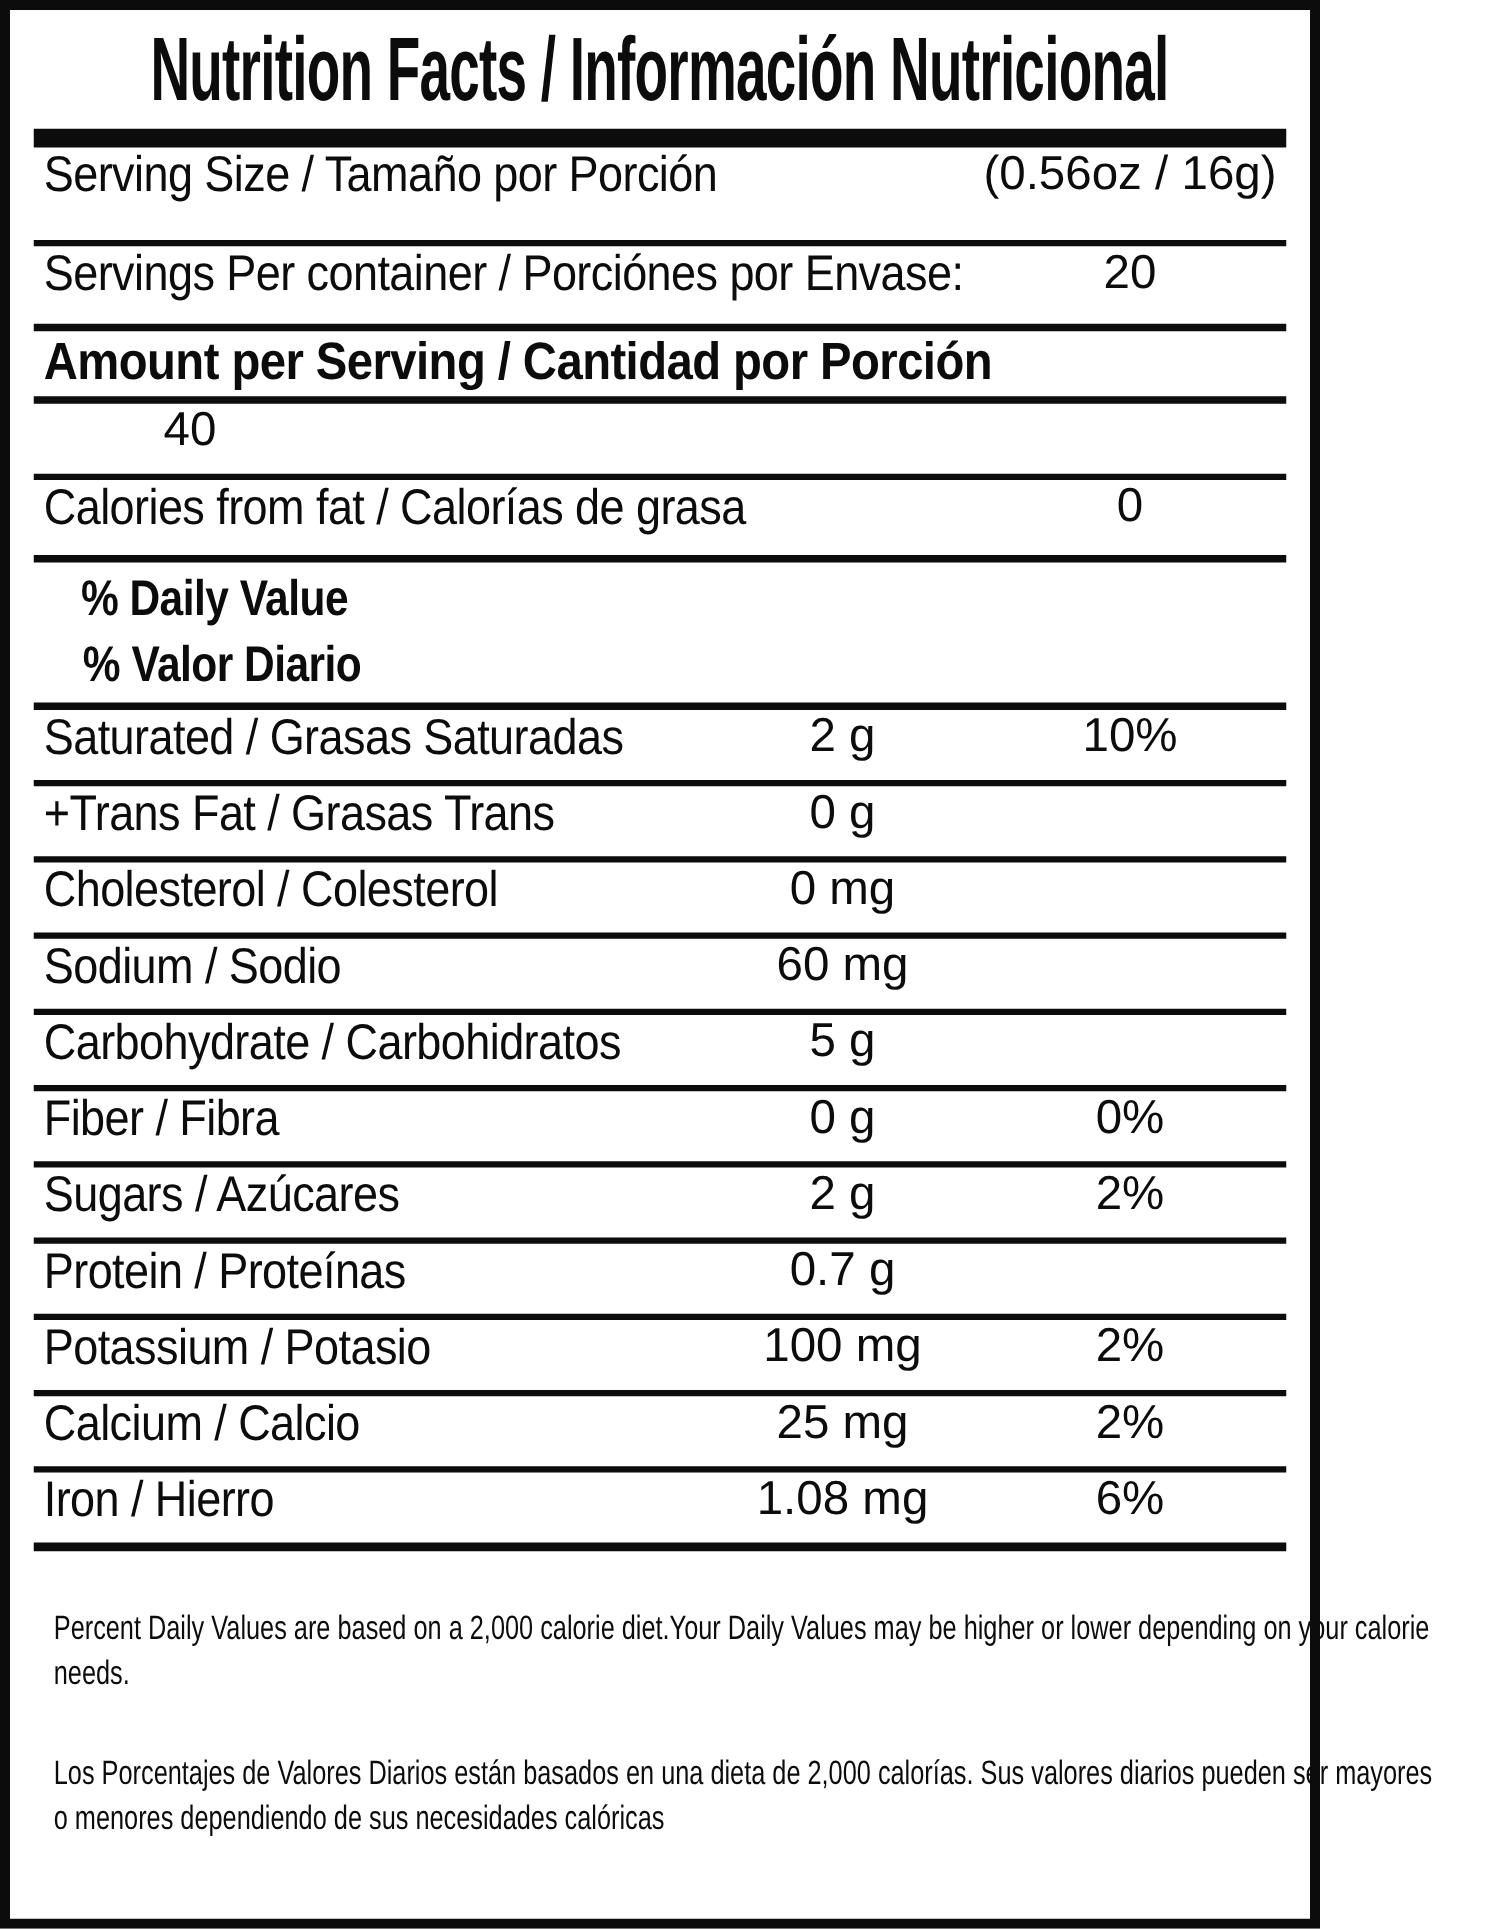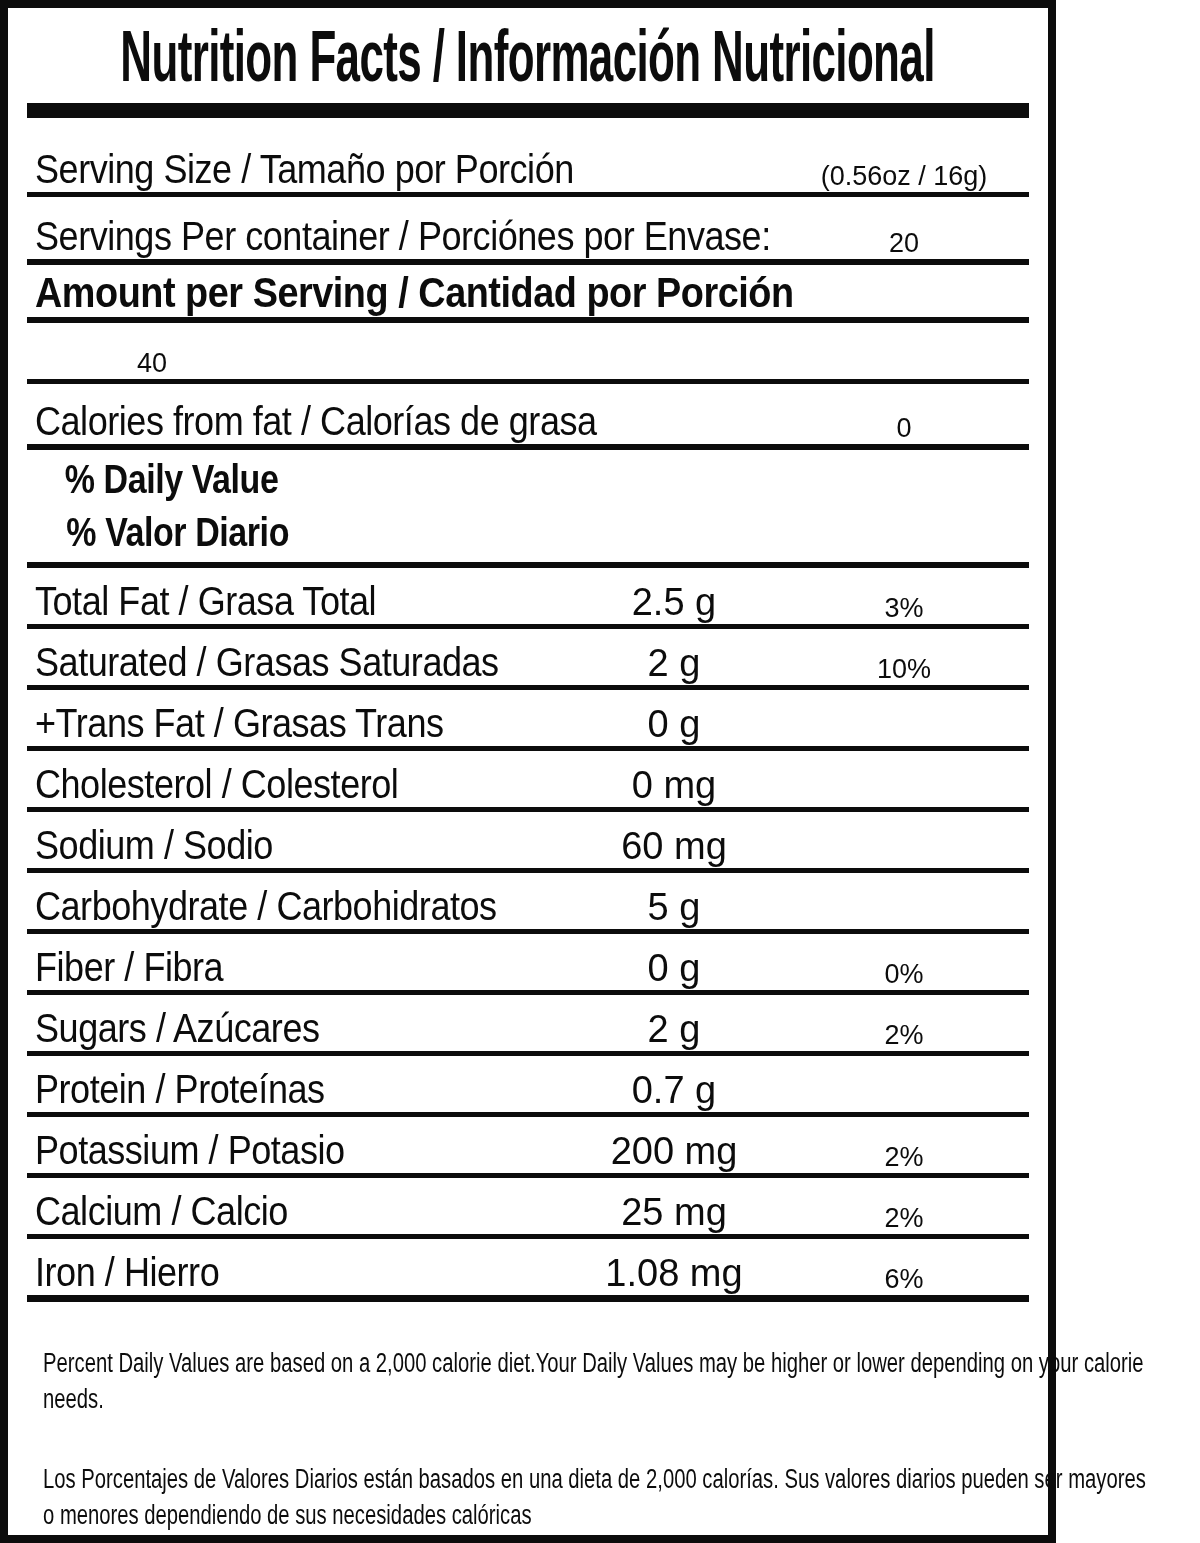--- a/index.html
+++ b/index.html
@@ -22,32 +22,32 @@
   .title-wrap { height: 95px; display: flex; align-items: center; justify-content: center; }
   .title {
     font-size: 72px; font-weight: bold; white-space: nowrap;
     letter-spacing: -1px;
     transform: scaleX(0.61); transform-origin: 50% 55%;
   }
   .bar { height: 15px; background: var(--ink); margin: 0 19px; }
 
   
   .row {
-    display: flex; align-items: flex-end;
+    display: flex; align-items: flex-start;
     margin: 0 19px;
     border-bottom: 5px solid var(--ink);
   }
   .cell-label { flex: 1; min-width: 0; font-size: 40px; padding-left: 8px; }
   .cond {
     display: inline-block; white-space: nowrap;
     letter-spacing: -0.5px;
     transform: scaleX(0.9); transform-origin: 0 50%;
   }
   .cell-amount { width: 210px; text-align: center; font-size: 38px; }
-  .cell-dv     { width: 250px; text-align: center; font-size: 27px; }
+  .cell-dv     { width: 250px; text-align: center; font-size: 38px; }
 
   .r-serving      { height: 74px; }
   .r-servings     { height: 62px; border-bottom-width: 6px; }
   .r-amount-hdr   { height: 52px; border-bottom-width: 6px; }
   .r-amount-hdr .cell-label { font-weight: bold; font-size: 42px; }
   .r-cal          { height: 56px; }
   .r-calfat       { height: 60px; border-bottom-width: 6px; }
   .r-nutrient     { height: 56px; }
   .r-last         { border-bottom-width: 7px; }
 
@@ -108,25 +108,20 @@
   <div class="row r-calfat">
     <div class="cell-label"><span class="cond">Calories from fat / Calorías de grasa</span></div>
     <div class="cell-dv">0</div>
   </div>
 
   <div class="dv-header">
     <span class="cond-r">% Daily Value</span>
     <span class="cond-r">% Valor Diario</span>
   </div>
 
-  <div class="row r-nutrient">
-    <div class="cell-label"><span class="cond">Total Fat / Grasa Total</span></div>
-    <div class="cell-amount">2.5 g</div>
-    <div class="cell-dv">3%</div>
-  </div>
 
   <div class="row r-nutrient">
     <div class="cell-label"><span class="cond">Saturated / Grasas Saturadas</span></div>
     <div class="cell-amount">2 g</div>
     <div class="cell-dv">10%</div>
   </div>
 
   <div class="row r-nutrient">
     <div class="cell-label"><span class="cond">+Trans Fat / Grasas Trans</span></div>
     <div class="cell-amount">0 g</div>
@@ -164,21 +159,21 @@
   </div>
 
   <div class="row r-nutrient">
     <div class="cell-label"><span class="cond">Protein / Proteínas</span></div>
     <div class="cell-amount">0.7 g</div>
     <div class="cell-dv"></div>
   </div>
 
   <div class="row r-nutrient">
     <div class="cell-label"><span class="cond">Potassium / Potasio</span></div>
-    <div class="cell-amount">200 mg</div>
+    <div class="cell-amount">100 mg</div>
     <div class="cell-dv">2%</div>
   </div>
 
   <div class="row r-nutrient">
     <div class="cell-label"><span class="cond">Calcium / Calcio</span></div>
     <div class="cell-amount">25 mg</div>
     <div class="cell-dv">2%</div>
   </div>
 
   <div class="row r-nutrient r-last">

